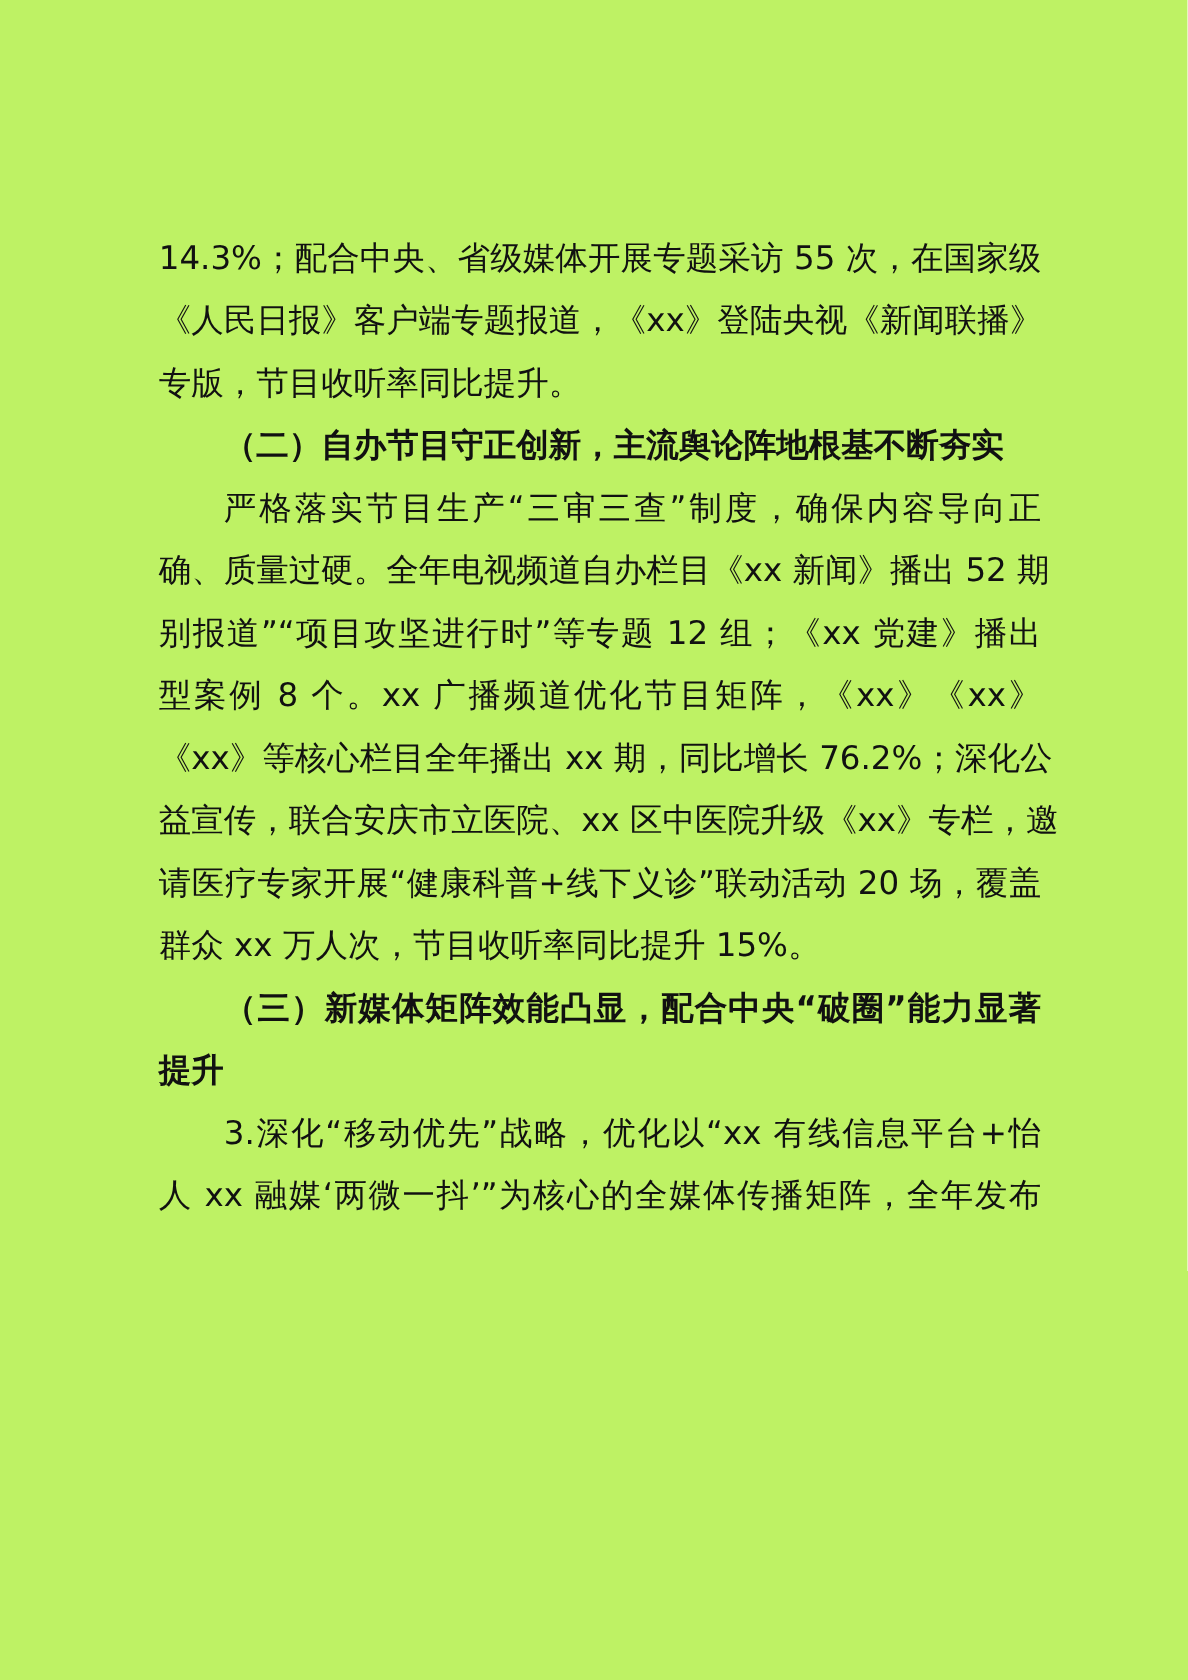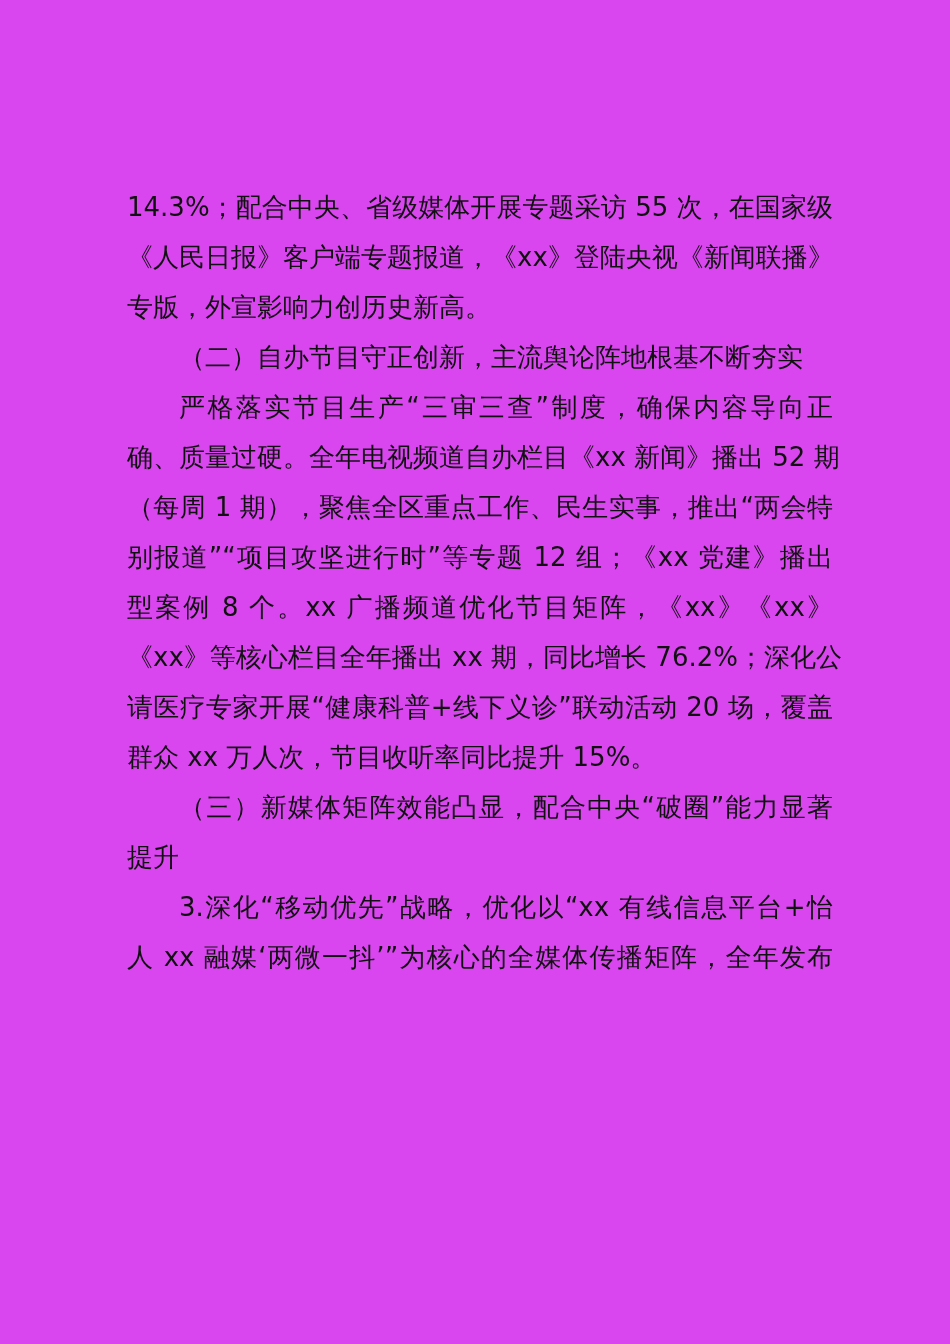--- a/index.html
+++ b/index.html
@@ -1,51 +1,51 @@
 <!DOCTYPE html>
 <html><head>
 <meta charset="utf-8">
 <style>
   html, body { margin: 0; padding: 0; background: #ffffff; }
   body { width: 950px; height: 1344px; position: relative; overflow: hidden; }
-  .page { position: absolute; left: 0; top: 0; width: 950px; height: 1344px; background: #d946ef; }
+  .page { position: absolute; left: 0; top: 0; width: 950px; height: 1344px; background: #bef264; }
   .text-block { position: absolute; left: 127px; top: 182px; width: 706px; }
   .line {
     height: 50px; line-height: 50px; font-size: 26px; color: #111;
     font-family: "DejaVu Sans", "Liberation Sans", sans-serif;
     text-align: justify; text-align-last: justify; white-space: nowrap;
     overflow: visible;
   }
   .line.last { text-align-last: left; }
   .line.indent { padding-left: 52px; }
-  .line.heading { font-weight: normal; }
+  .line.heading { font-weight: bold; }
 </style>
 </head>
 <body>
 
 <div class="page">
   <div class="text-block">
 
     <div>
       <div class="line">14.3%；配合中央、省级媒体开展专题采访 55 次，在国家级</div>
       <div class="line">《人民日报》客户端专题报道，《xx》登陆央视《新闻联播》</div>
-      <div class="line last">专版，外宣影响力创历史新高。</div>
+      <div class="line last">专版，节目收听率同比提升。</div>
     </div>
 
     <div>
       <div class="line heading indent last">（二）自办节目守正创新，主流舆论阵地根基不断夯实</div>
     </div>
 
     <div>
       <div class="line indent">严格落实节目生产“三审三查”制度，确保内容导向正</div>
       <div class="line">确、质量过硬。全年电视频道自办栏目《xx 新闻》播出 52 期</div>
-      <div class="line">（每周 1 期），聚焦全区重点工作、民生实事，推出“两会特</div>
       <div class="line">别报道”“项目攻坚进行时”等专题 12 组；《xx 党建》播出</div>
       <div class="line">型案例 8 个。xx 广播频道优化节目矩阵，《xx》《xx》</div>
       <div class="line">《xx》等核心栏目全年播出 xx 期，同比增长 76.2%；深化公</div>
+      <div class="line">益宣传，联合安庆市立医院、xx 区中医院升级《xx》专栏，邀</div>
       <div class="line">请医疗专家开展“健康科普+线下义诊”联动活动 20 场，覆盖</div>
       <div class="line last">群众 xx 万人次，节目收听率同比提升 15%。</div>
     </div>
 
     <div>
       <div class="line heading indent">（三）新媒体矩阵效能凸显，配合中央“破圈”能力显著</div>
       <div class="line heading last">提升</div>
     </div>
 
     <div>

